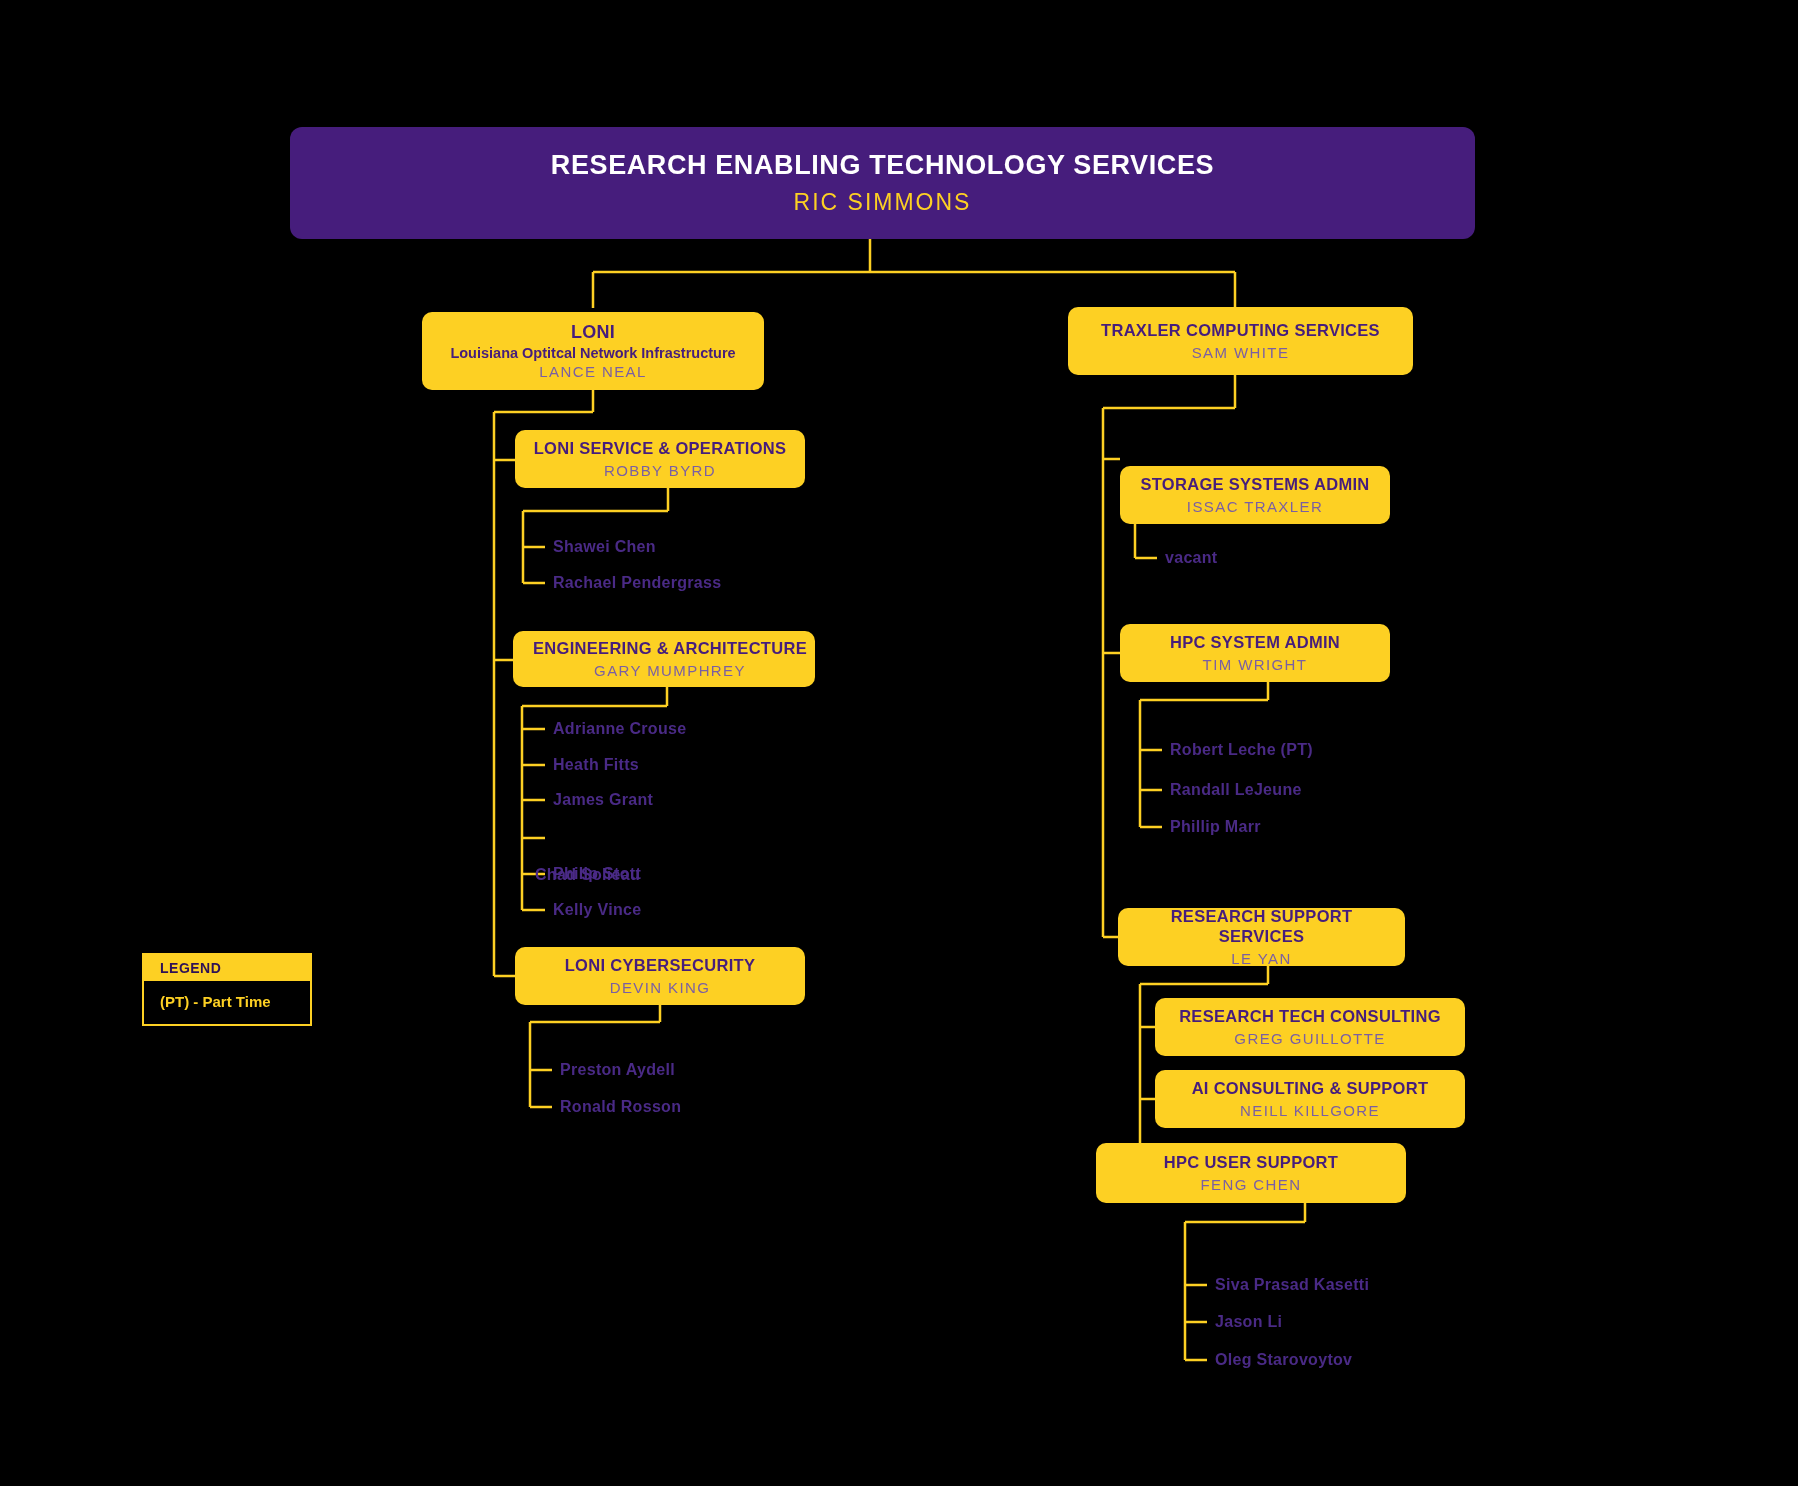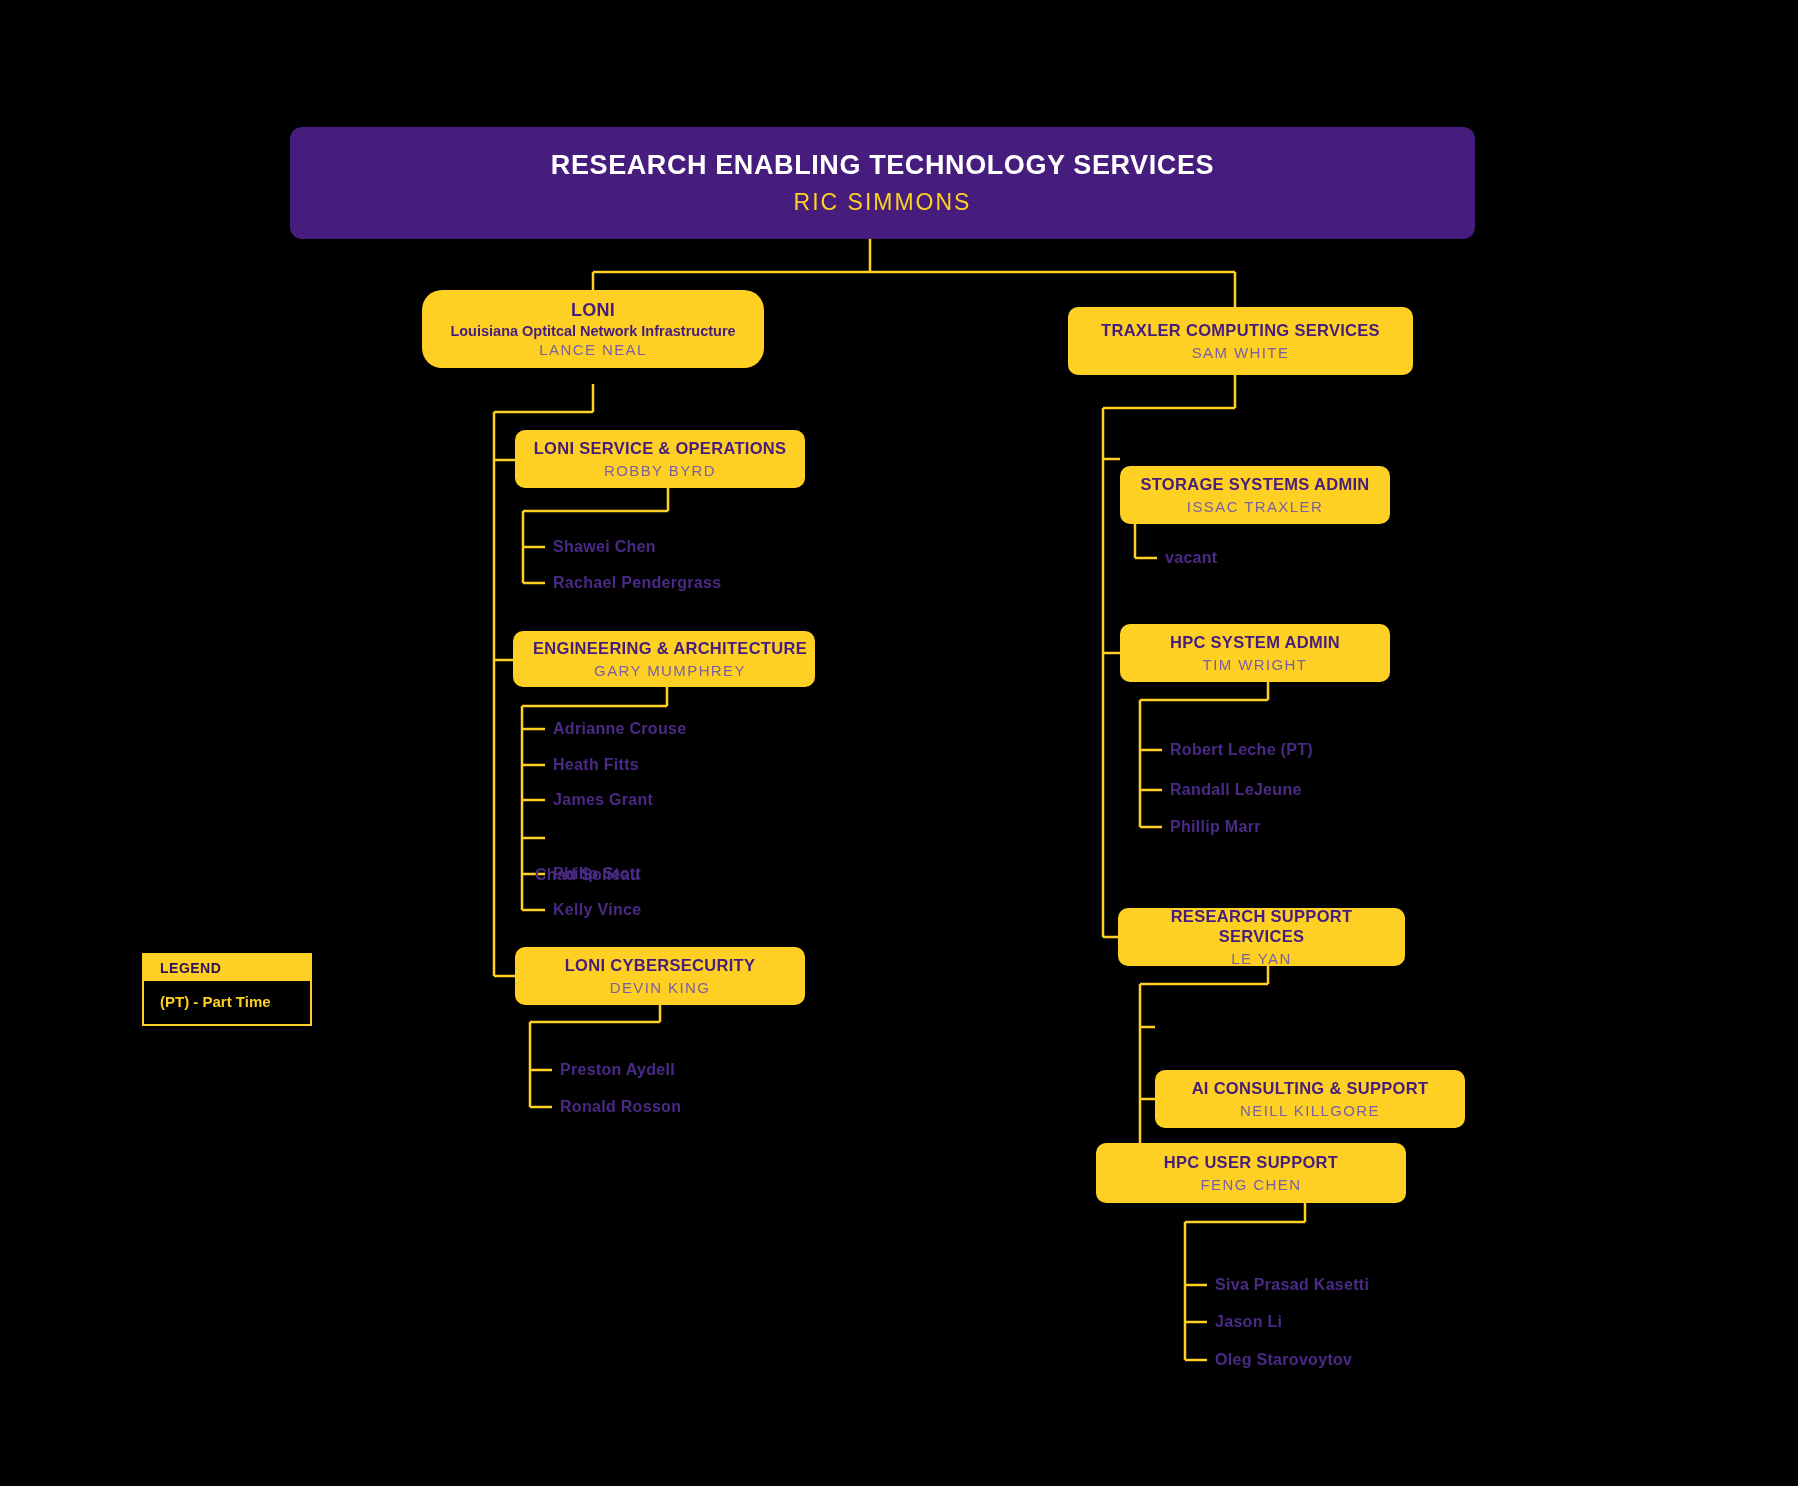--- a/index.html
+++ b/index.html
@@ -51,21 +51,21 @@
       M1140,1027 H1155 M1140,1099 H1155 M1140,1173 H1155
       M1305,1203 V1222 M1185,1222 H1305 M1185,1222 V1360
       M1185,1285 H1207 M1185,1322 H1207 M1185,1360 H1207"></path>
   </svg>
 
   <div class="node root" style="left:290px;top:127px;width:1185px;height:112px;">
     <div class="rt">RESEARCH ENABLING TECHNOLOGY SERVICES</div>
     <div class="rp">RIC SIMMONS</div>
   </div>
 
-  <div class="node" style="left:422px;top:290px;width:342px;height:78px;border-radius:20px;">
+  <div class="node" style="left:422px;top:312px;width:342px;height:78px;">
     <div class="t" style="font-size:18px;">LONI</div>
     <div class="loni-sub">Louisiana Optitcal Network Infrastructure</div>
     <div class="p" style="margin-top:1px;">LANCE NEAL</div>
   </div>
 
   <div class="node" style="left:515px;top:430px;width:290px;height:58px;">
     <div class="t">LONI SERVICE &amp; OPERATIONS</div>
     <div class="p">ROBBY BYRD</div>
   </div>
 
@@ -92,20 +92,24 @@
   <div class="node" style="left:1118px;top:908px;width:287px;height:58px;">
     <div class="t">RESEARCH SUPPORT SERVICES</div>
     <div class="p">LE YAN</div>
   </div>
 
   <div class="node" style="left:1120px;top:624px;width:270px;height:58px;">
     <div class="t">HPC SYSTEM ADMIN</div>
     <div class="p">TIM WRIGHT</div>
   </div>
 
+  <div class="node" style="left:1155px;top:998px;width:310px;height:58px;">
+    <div class="t">RESEARCH TECH CONSULTING</div>
+    <div class="p">GREG GUILLOTTE</div>
+  </div>
 
   <div class="node" style="left:1155px;top:1070px;width:310px;height:58px;">
     <div class="t">AI CONSULTING &amp; SUPPORT</div>
     <div class="p">NEILL KILLGORE</div>
   </div>
 
   <div class="node" style="left:1096px;top:1143px;width:310px;height:60px;">
     <div class="t">HPC USER SUPPORT</div>
     <div class="p">FENG CHEN</div>
   </div>

